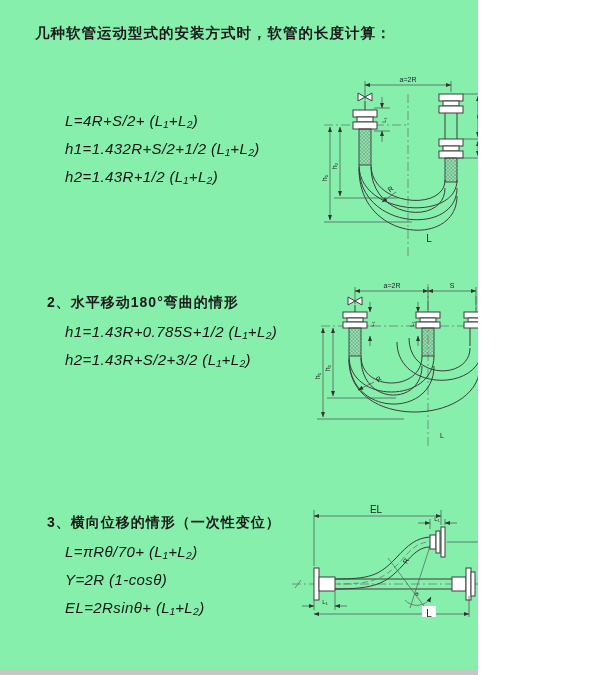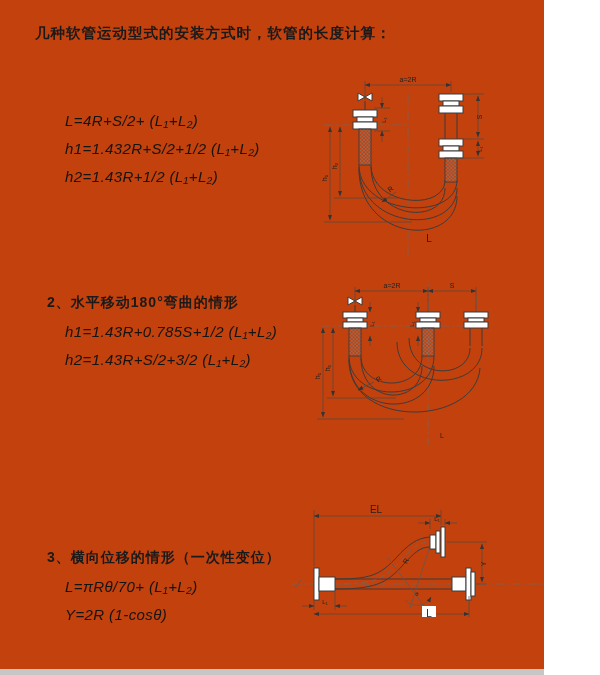--- a/index.html
+++ b/index.html
@@ -1,33 +1,33 @@
 <!DOCTYPE html>
 <html><head>
 <meta charset="utf-8">
 <style>
   * { margin:0; padding:0; box-sizing:border-box; }
   html,body { background:#fff; }
   body { font-family:"Liberation Sans","DejaVu Sans",sans-serif; color:#111; }
   .page {
-    position:relative; width:544px; height:675px; background:#c2410c; overflow:hidden;
+    position:relative; width:478px; height:675px; background:#86efac; overflow:hidden;
   }
   .title {
     position:absolute; left:35px; top:24px;
     font-size:14.5px; font-weight:bold; letter-spacing:1px; color:#1a1a1a;
   }
   .section { position:absolute; left:47px; }
   .section .heading { font-size:14px; font-weight:bold; letter-spacing:1px; color:#1a1a1a; }
   .section .formula {
     font-size:15px; font-weight:400; color:#141414;
     margin:11px 0 0 18px; letter-spacing:0.4px; white-space:nowrap;font-style:italic;
   }
   .sec1 { top:101px; }
   .sec2 { top:294px; }
-  .sec3 { top:514px;margin-top:35px; }
+  .sec3 { top:514px; }
   .diagram { position:absolute; }
   .d1 { left:308px; top:70px; }
   .d2 { left:308px; top:276px; }
   .d3 { left:284px; top:496px; }
   svg { display:block; }
   .ln   { stroke:#3c3c3c; stroke-width:1; fill:none; }
   .thin { stroke:#5a5a5a; stroke-width:0.7; fill:none; }
   .dim  { stroke:#4a4a4a; stroke-width:0.7; fill:none; }
   .cl   { stroke:#6a6a6a; stroke-width:0.7; fill:none; stroke-dasharray:9 3 2 3; }
   .cdash{ stroke:#6a6a6a; stroke-width:0.7; fill:none; stroke-dasharray:6 3; }
@@ -232,20 +232,21 @@
       </g>
 
       <text class="dimtext" x="134" y="162" text-anchor="middle">L</text>
     </svg>
   </div>
 
   <div class="section sec3">
     <div class="heading">3、横向位移的情形（一次性变位）</div>
     <div class="formula">L=πRθ/70+ (L₁+L₂)</div>
     <div class="formula">Y=2R (1-cosθ)</div>
+    <div class="formula">EL=2Rsinθ+ (L₁+L₂)</div>
   </div>
 
   <div class="diagram d3">
     <svg width="300" height="150" viewBox="0 0 300 150">
       <defs>
         <marker id="ar3" markerWidth="9" markerHeight="8" refX="7.5" refY="3" orient="auto-start-reverse">
           <path d="M0,0 L8,3 L0,6 Z" fill="#333"></path>
         </marker>
       </defs>
 

